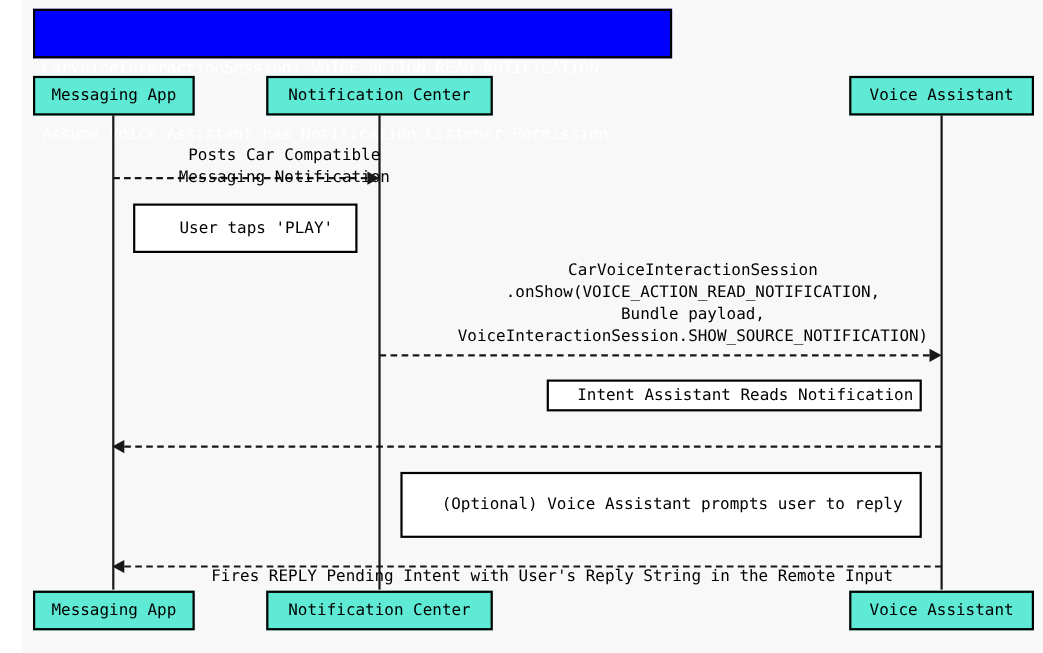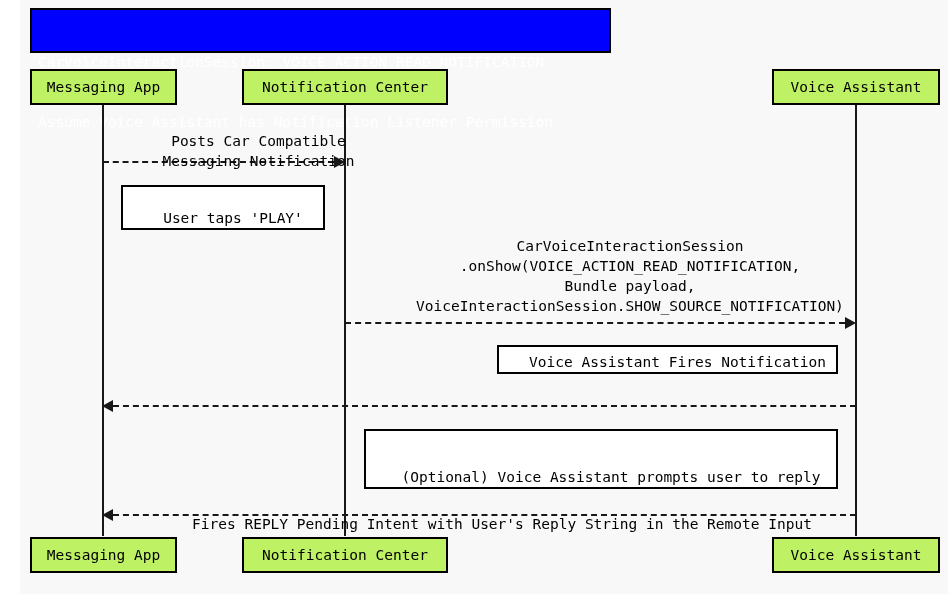--- a/index.html
+++ b/index.html
@@ -33,21 +33,21 @@
     line-height: 20px;
     padding: 2px 6px 0 6px;
     white-space: pre;
   }
   .title-line { display: block; }
 
   
   .participant {
     position: absolute;
     border: 2px solid #000000;
-    background: #bef264;
+    background: #5eead4;
     box-sizing: border-box;
     display: flex;
     align-items: center;
     justify-content: center;
     font-size: 14.5px;
     color: #000000;
     white-space: nowrap;
     z-index: 4;
   }
 
@@ -100,21 +100,21 @@
     border: 2px solid #000000;
     background: #ffffff;
     box-sizing: border-box;
     font-size: 14.5px;
     line-height: 20px;
     color: #000000;
     text-align: center;
     white-space: pre;
     display: flex;
     flex-direction: row;
-    align-items: flex-end;
+    align-items: center;
     justify-content: center;
     z-index: 5;
     padding-left: 20px;
   }
   .note span { display: block; }
 </style>
 </head>
 <body>
 
 <div id="canvas">
@@ -152,21 +152,21 @@
   <div class="msg-label" style="left:325px; top:216px; width:511px;padding-left:12px;">
     <span>CarVoiceInteractionSession</span>
     <span>.onShow(VOICE_ACTION_READ_NOTIFICATION,</span>
     <span>Bundle payload,</span>
     <span>VoiceInteractionSession.SHOW_SOURCE_NOTIFICATION)</span>
   </div>
   <div class="msg-line" style="left:325px; top:322px; width:500px;"></div>
   <div class="arrowhead right" style="left:825px; top:317px;"></div>
 
   <div class="note" style="left:477px; top:345px; width:341px; height:29px;">
-    <span>Voice Assistant Fires Notification</span>
+    <span>Intent Assistant Reads Notification</span>
   </div>
 
   <div class="msg-line" style="left:93px; top:405px; width:743px;"></div>
   <div class="arrowhead left" style="left:82px; top:400px;"></div>
 
   <div class="note" style="left:344px; top:429px; width:474px; height:60px;">
     <span>(Optional) Voice Assistant prompts user to reply</span>
   </div>
 
   <div class="msg-label" style="left:94px; top:494px; width:741px;">

